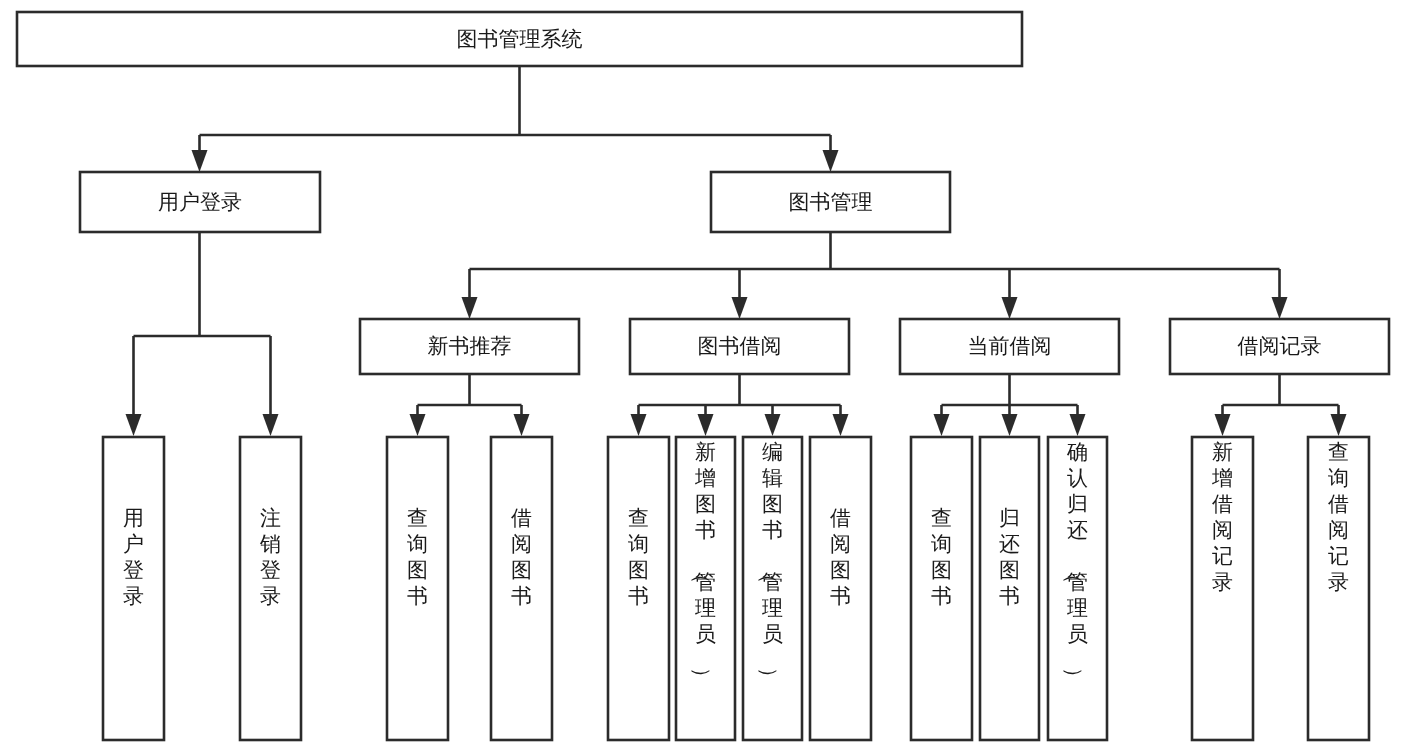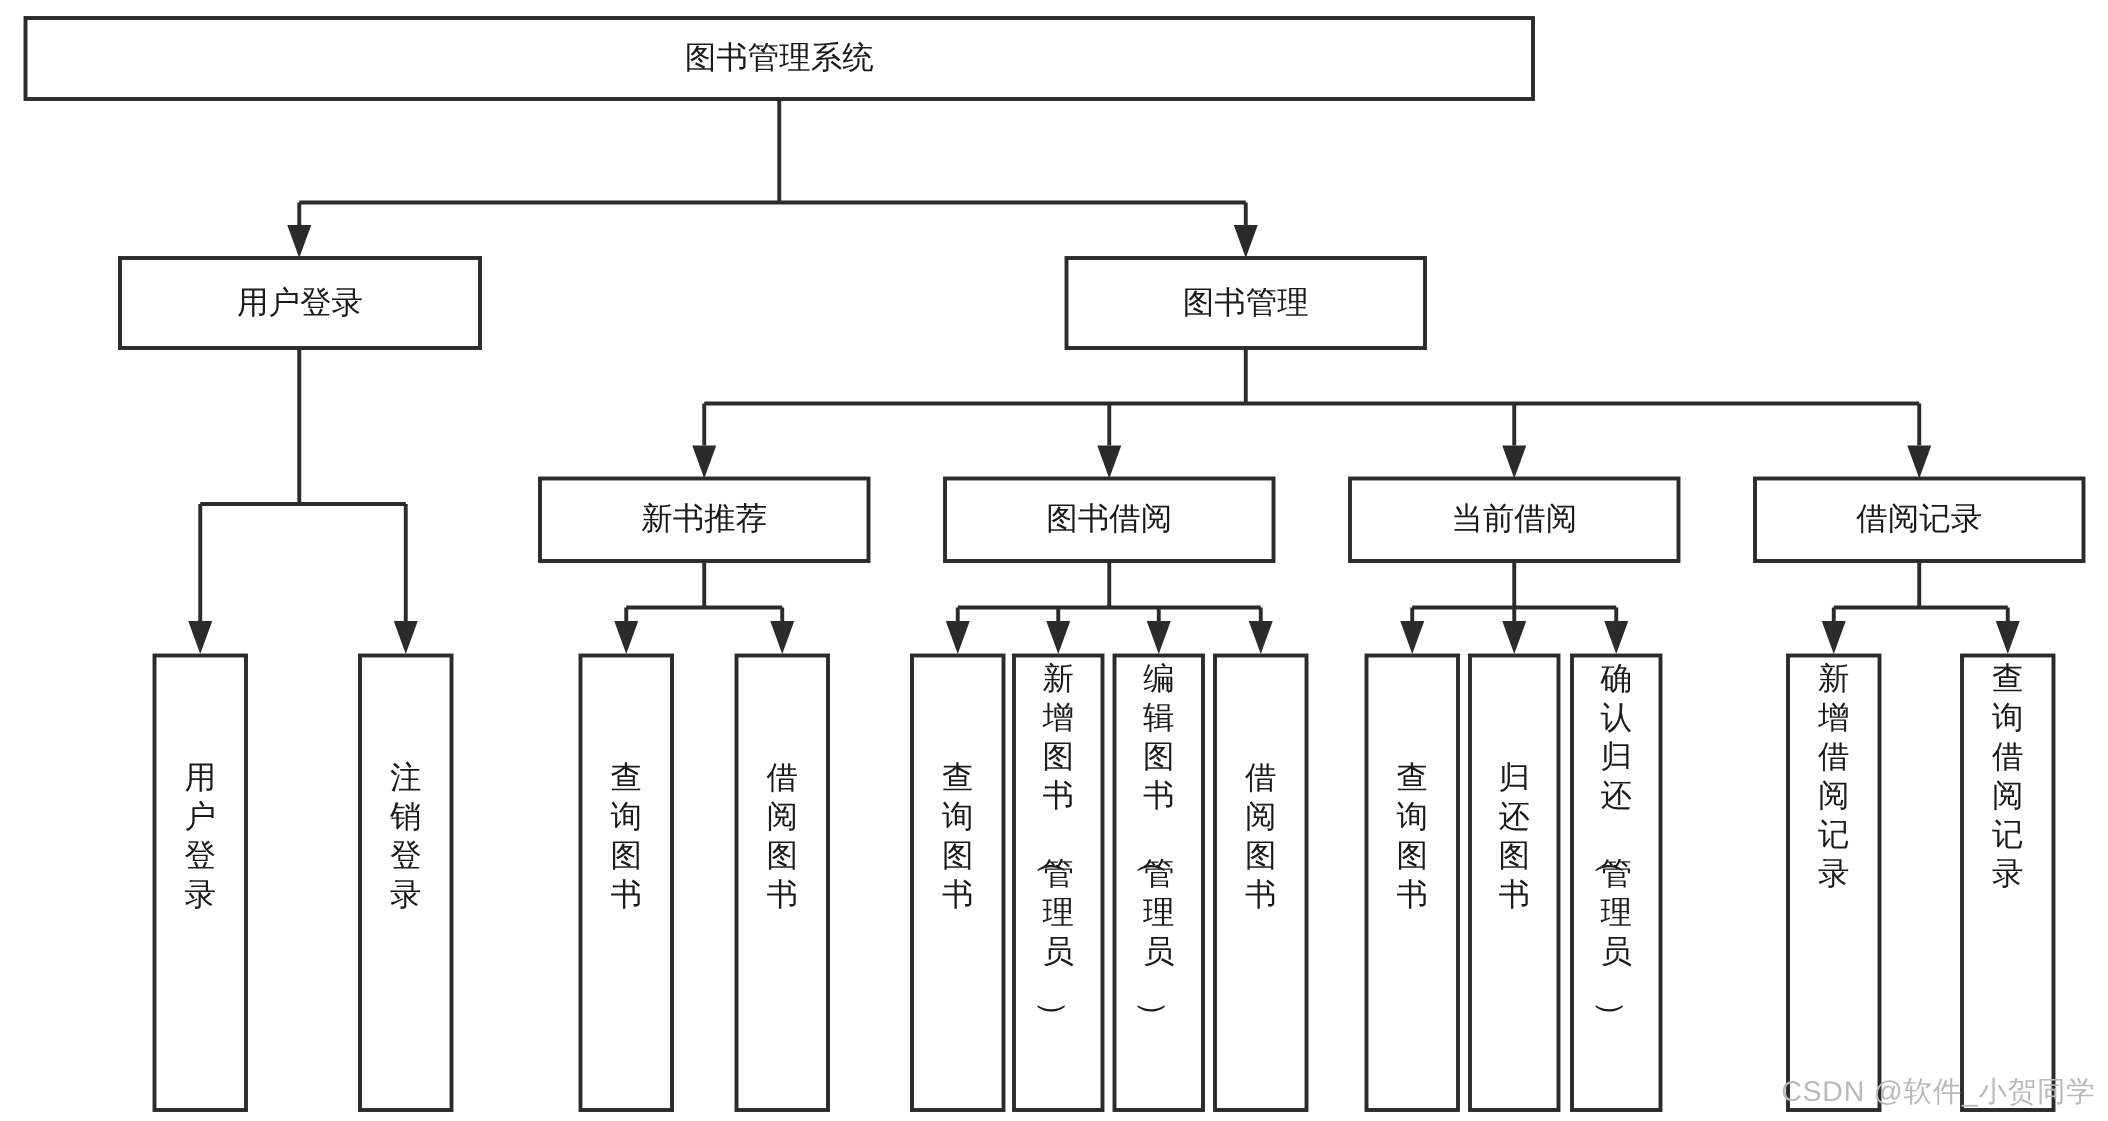--- a/index.html
+++ b/index.html
@@ -252,14 +252,13 @@
       <text class="node-label-v" x="1222.5" y="459"><tspan x="1222.5" dy="0">新</tspan><tspan x="1222.5" dy="26">增</tspan><tspan x="1222.5" dy="26">借</tspan><tspan x="1222.5" dy="26">阅</tspan><tspan x="1222.5" dy="26">记</tspan><tspan x="1222.5" dy="26">录</tspan></text>
     </g>
 
     <g>
       <rect class="node-box" x="1308" y="437" width="61" height="303"></rect>
       <text class="node-label-v" x="1338.5" y="459"><tspan x="1338.5" dy="0">查</tspan><tspan x="1338.5" dy="26">询</tspan><tspan x="1338.5" dy="26">借</tspan><tspan x="1338.5" dy="26">阅</tspan><tspan x="1338.5" dy="26">记</tspan><tspan x="1338.5" dy="26">录</tspan></text>
     </g>
 
   </svg>
 
-  <div class="watermark">CSDN @软件_小贺同学</div>
 </div>
 
 </body></html>

